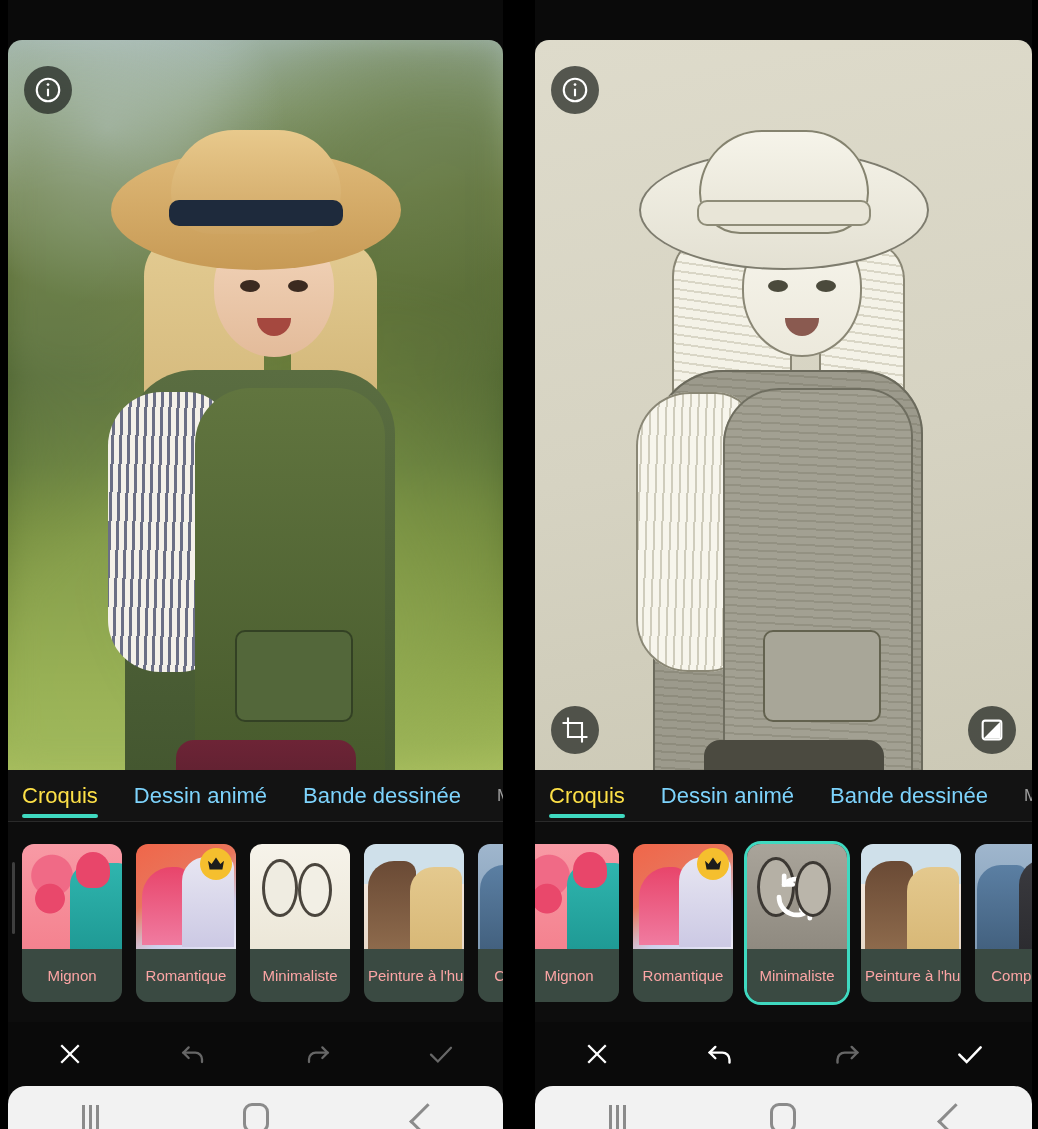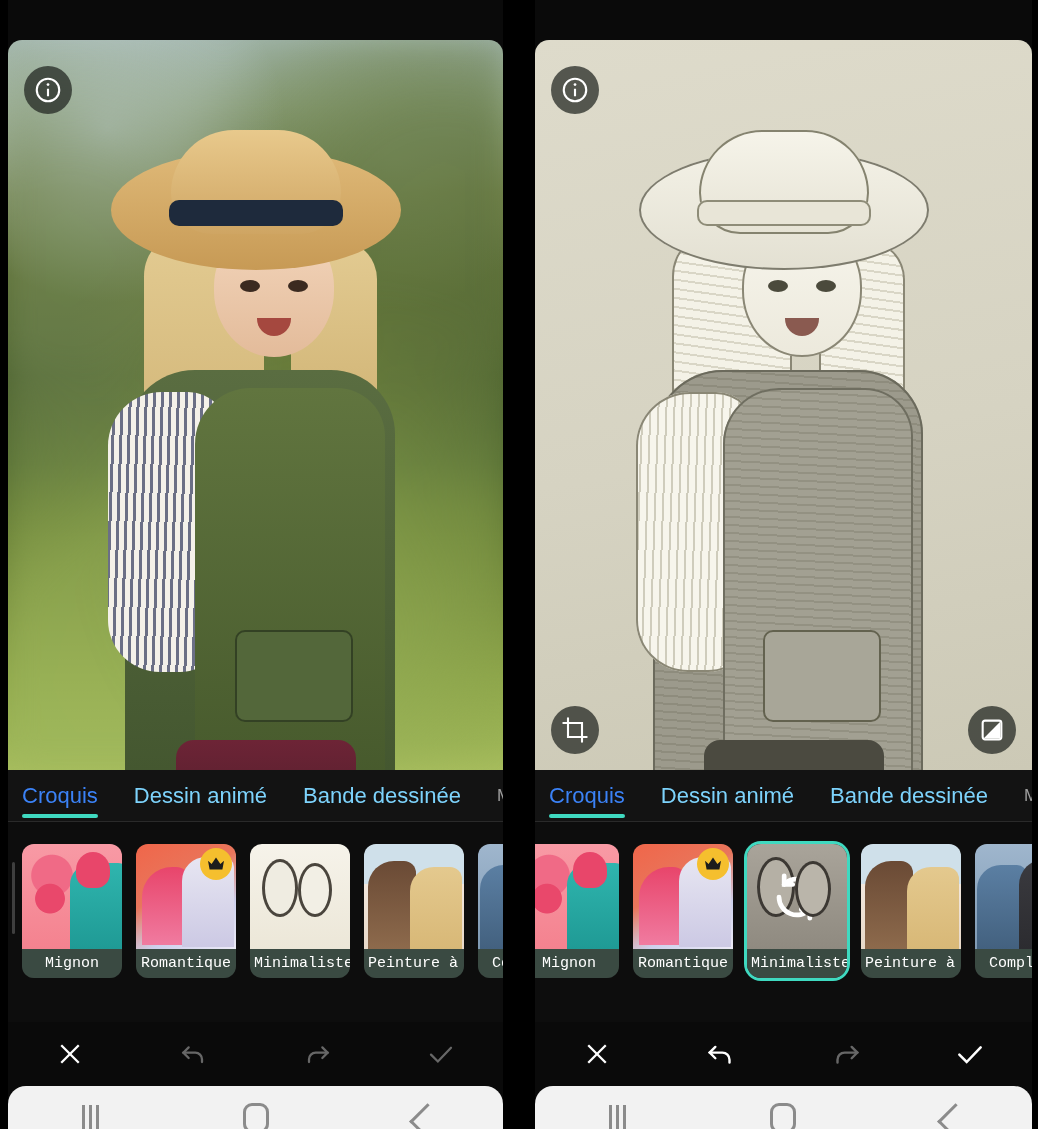--- a/index.html
+++ b/index.html
@@ -222,21 +222,21 @@
     color:#7dd3fc;
     white-space:nowrap;
     padding:0 18px;
     position:relative;
     height:100%;
     display:flex;
     align-items:center;
     cursor:pointer;
   }
   .tab:first-child { padding-left:4px; }
-  .tab.active { color:#3b82f6; }
+  .tab.active { color:#fde047; }
   .tab.active::after {
     content:"";
     position:absolute;
     left:4px; right:18px; bottom:4px;
     height:4px; border-radius:2px;
     background:#3fd9c0;
   }
   .tab.muted { color:#9d9d9d; font-size:17px; }
   .tabs-rule {
     position:absolute; left:0; right:0; bottom:0;
@@ -271,27 +271,26 @@
     box-shadow:0 0 0 3px #3fd9c0;
     border-radius:14px;
   }
   .thumb-art {
     height:105px;
     position:relative;
     overflow:hidden;
   }
   .thumb-label {
     background:#3a4a42;
-    color:#ffffff;
+    color:#fca5a5;
     font-size:15px;
     text-align:center;
-    padding:6px 4px;
+    padding:18px 4px;
     white-space:nowrap;
     overflow:hidden;
-    font-family:Liberation Mono, monospace;
   }
   .thumb.sel .thumb-label { background:#3a4a42; }
 
   
   .art-mignon {
     background:
       radial-gradient(circle at 28% 52%, #e9486b 0 16%, transparent 17%),
       radial-gradient(circle at 30% 30%, #f06a86 0 20%, transparent 21%),
       linear-gradient(180deg,#f89aa5,#f4828f);
   }

